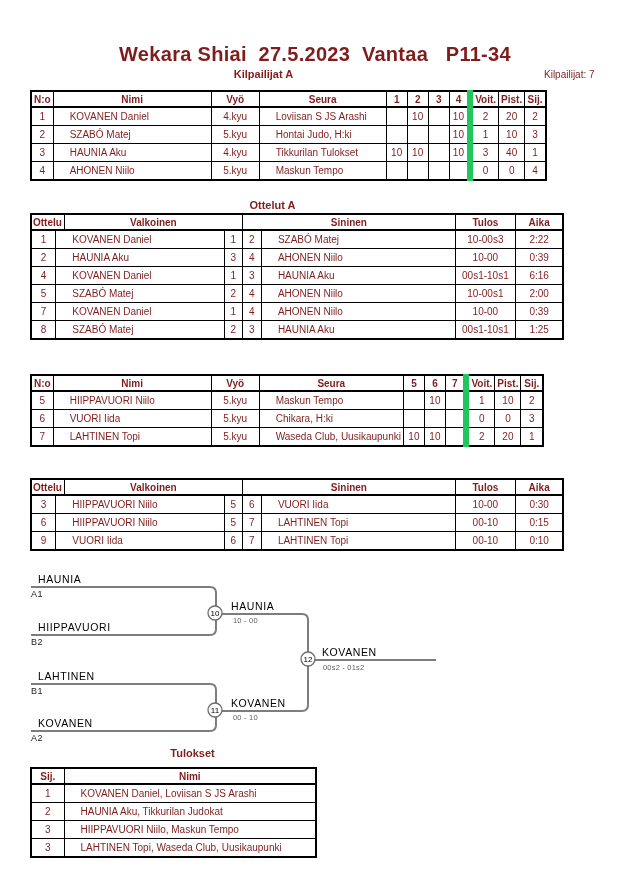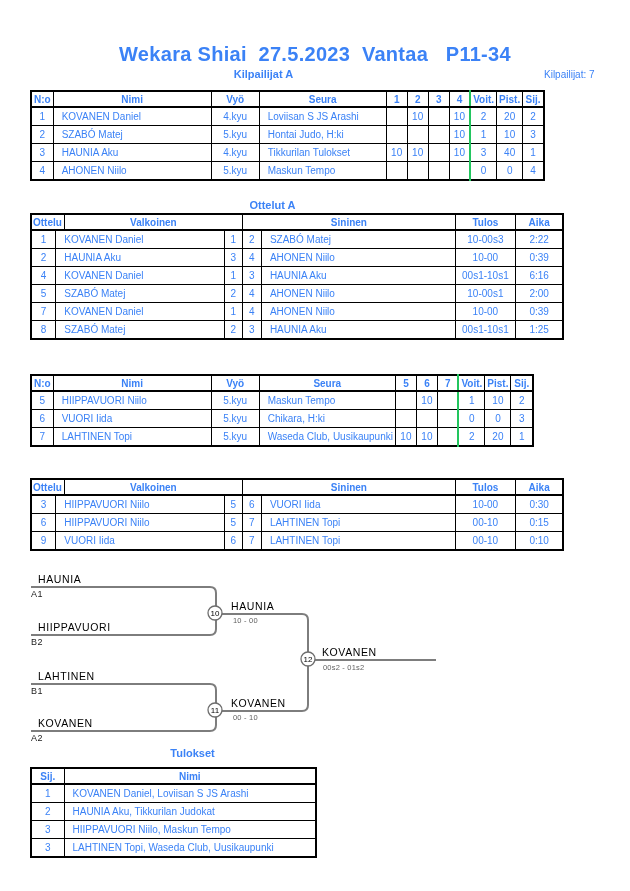--- a/index.html
+++ b/index.html
@@ -1,34 +1,34 @@
 <!DOCTYPE html>
 <html><head>
 <meta charset="utf-8">
 <style>
   html,body{margin:0;padding:0;background:#fff;}
   .page{position:relative;width:630px;height:891px;background:#fff;
-        font-family:"Liberation Sans",sans-serif;color:#3b82f6;overflow:hidden;}
+        font-family:"Liberation Sans",sans-serif;color:#7f1d1d;overflow:hidden;}
   .abs{position:absolute;}
   .page-title{top:43px;left:0;width:630px;text-align:center;font-size:20px;
               font-weight:bold;white-space:pre;line-height:1.1;letter-spacing:.3px;}
   .sec-title{font-size:11px;font-weight:bold;text-align:center;white-space:pre;}
   #poolA-title{top:68px;left:0;width:527px;}
   #matchesA-title{top:199px;left:0;width:545px;text-align:center;}
   #poolB-title{top:354px;left:0;width:527px;}
   #matchesB-title{top:459px;left:16px;width:545px;margin-top:21px;}
   #results-title{top:747px;left:0;width:385px;}
   .note{top:69px;left:544px;font-size:10px;}
 
   table{border-collapse:collapse;table-layout:fixed;border:2px solid #000;background:#fff;}
   th,td{border:1px solid #000;font-size:10px;padding:0 2px;white-space:nowrap;overflow:visible;}
   th{font-weight:bold;text-align:center;height:14px;border-bottom:2px solid #000;}
   td{height:17px;text-align:center;}
-  td.l{text-align:left;padding-left:8px;}
-  .grp{border-left:2px solid #22c55e;border-radius:6px;}
+  td.l{text-align:left;padding-left:16px;}
+  .grp{border-left:6px solid #22c55e;border-radius:6px;}
   .th-ottelu{text-align:left;padding-left:1px;}
   #poolA{left:30px;top:90px;}
   #matchesA{left:30px;top:213px;}
   #poolB{left:30px;top:374px;}
   #matchesB{left:30px;top:478px;}
   #results{left:30px;top:767px;}
 
   svg text{font-family:"Liberation Sans",sans-serif;}
   .bk-line{stroke:#7d7d7d;stroke-width:2;fill:none;stroke-linejoin:round;}
   .bk-circle{fill:#fff;stroke:#6e6e6e;stroke-width:1.3;}

